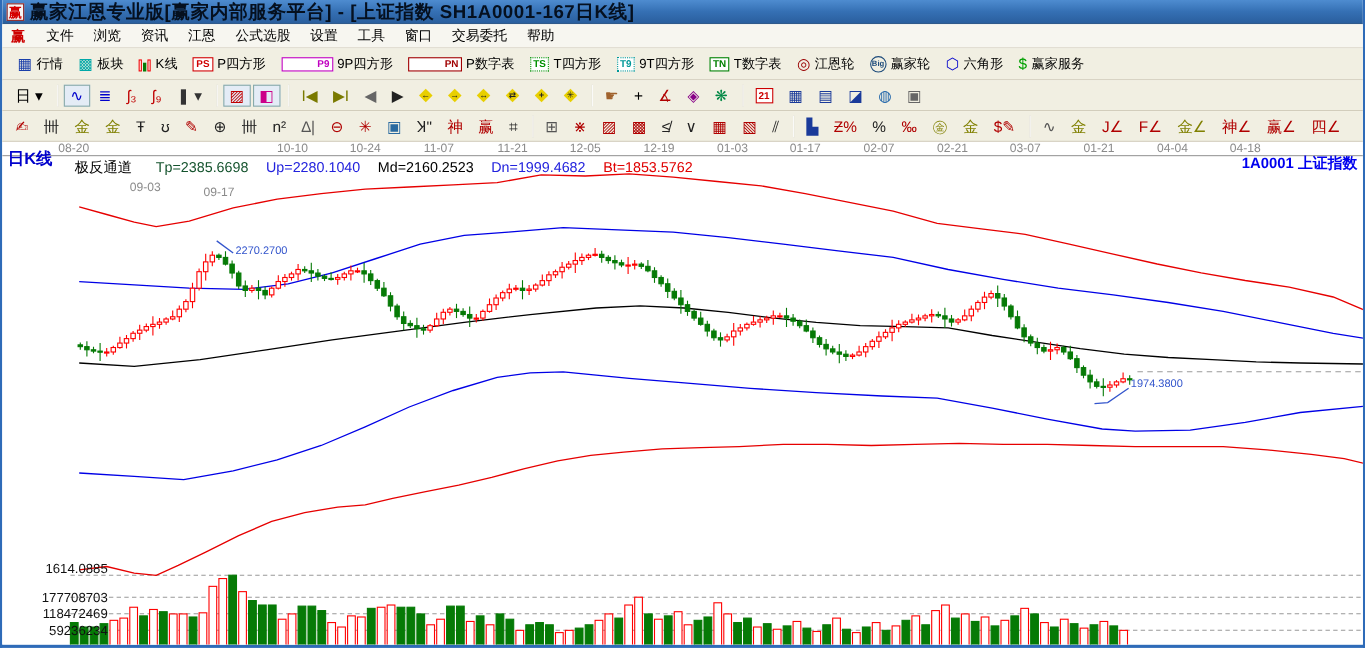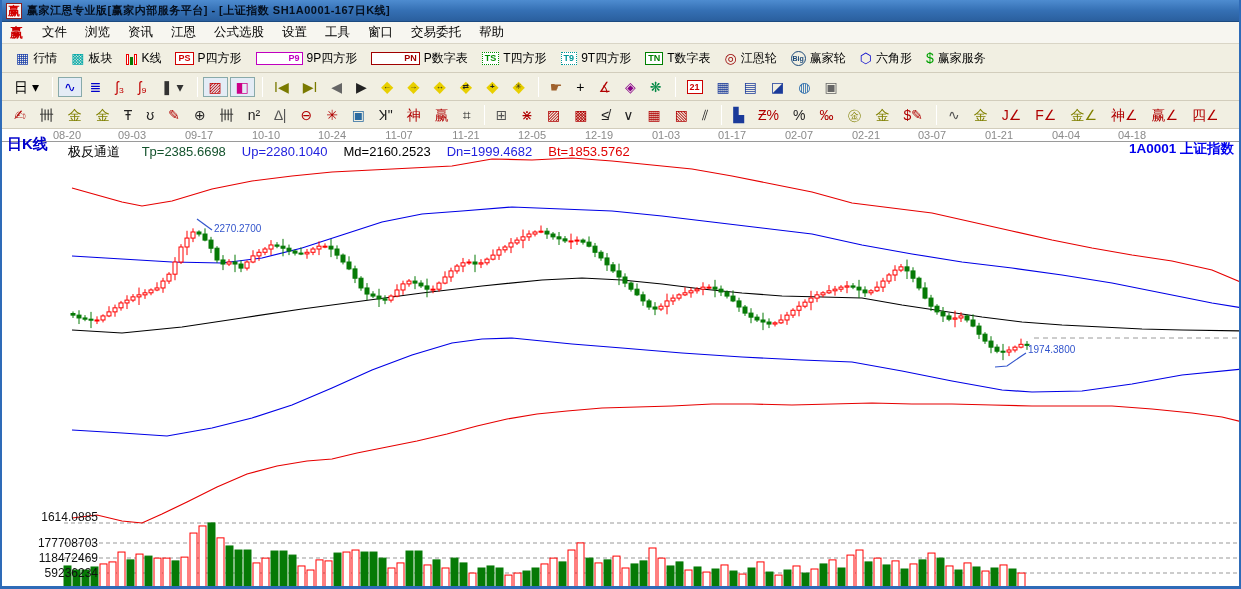--- a/index.html
+++ b/index.html
@@ -4,21 +4,21 @@
 <style>
   * { margin:0; padding:0; box-sizing:border-box; }
   body { font-family:"Liberation Sans","DejaVu Sans",sans-serif; background:#888; }
   .window { width:1241px; height:589px; position:relative; background:#fff;
             border-left:2px solid #2e6bb8; border-right:2px solid #2e6bb8; border-bottom:3px solid #2e6bb8; overflow:hidden; }
   
   .titlebar { height:22px; background:linear-gradient(180deg,#4e8cd0 0%,#3570b4 50%,#2a5f9e 100%);
               display:flex; align-items:center; padding-left:4px; border-bottom:1px solid #1c4a80; }
   .titlebar .logo { color:#d40000; background:#f6f6f6; font-weight:bold; font-size:12px; line-height:14px;
                     padding:0 1px; margin-right:5px; border:1px solid #8a2020; }
-  .titlebar .title { color:#05101f; font-size:11px; font-weight:bold; letter-spacing:0.5px; }
+  .titlebar .title { color:#05101f; font-size:17px; font-weight:bold; letter-spacing:0.5px; }
   
   .menubar { height:22px; background:#f7f6f0; display:flex; align-items:center; padding-left:4px;
              border-bottom:1px solid #d9d5c6; }
   .menubar .mlogo { color:#cc0000; font-weight:bold; font-size:13px; margin:0 10px 0 4px; }
   .menubar .mitem { font-size:12.5px; color:#000; padding:2px 9px; cursor:default; }
   
   .toolbar { background:#f1efe2; display:flex; align-items:center; border-bottom:1px solid #d2cdbc; }
   .tb1 { height:29px; padding-left:8px; }
   .tb2 { height:28px; padding-left:6px; }
   .tb3 { height:28px; padding-left:6px; }
@@ -798,22 +798,22 @@
         <rect x="980" y="442.03403285225727" width="7" height="16.965967147742713" fill="#ffffff" stroke="#ff0000" stroke-width="1"></rect>
         <rect x="989" y="438.99535216907947" width="7" height="20.004647830920515" fill="#067a06" stroke="#067a06" stroke-width="1"></rect>
         <rect x="998" y="435.95667148590167" width="7" height="23.043328514098313" fill="#ffffff" stroke="#ff0000" stroke-width="1"></rect>
         <rect x="1007" y="440.00824573013875" width="7" height="18.991754269861246" fill="#067a06" stroke="#067a06" stroke-width="1"></rect>
         <rect x="1016" y="444.05981997437584" width="7" height="14.940180025624182" fill="#ffffff" stroke="#ff0000" stroke-width="1"></rect>
         <polyline points="195,90 210,101" fill="none" stroke="#3355cc" stroke-width="1.2"></polyline>
         <polyline points="993,238 1005,237 1018,228 1024,224" fill="none" stroke="#3355cc" stroke-width="1.2"></polyline>
       </svg>
     <div class="daterow">
         <span class="dtick" style="left: 65px;">08-20</span>
-        <span class="dtick" style="left: 130px;">09-03</span>
-        <span class="dtick" style="left: 197px;">09-17</span>
+        <span class="dtick" style="left: 130px; margin-top: 36px;">09-03</span>
+        <span class="dtick" style="left: 197px; margin-top: 40px;">09-17</span>
         <span class="dtick" style="left: 264px;">10-10</span>
         <span class="dtick" style="left: 330px;">10-24</span>
         <span class="dtick" style="left: 397px;">11-07</span>
         <span class="dtick" style="left: 464px;">11-21</span>
         <span class="dtick" style="left: 530px;">12-05</span>
         <span class="dtick" style="left: 597px;">12-19</span>
         <span class="dtick" style="left: 664px;">01-03</span>
         <span class="dtick" style="left: 730px;">01-17</span>
         <span class="dtick" style="left: 797px;">02-07</span>
         <span class="dtick" style="left: 864px;">02-21</span>

